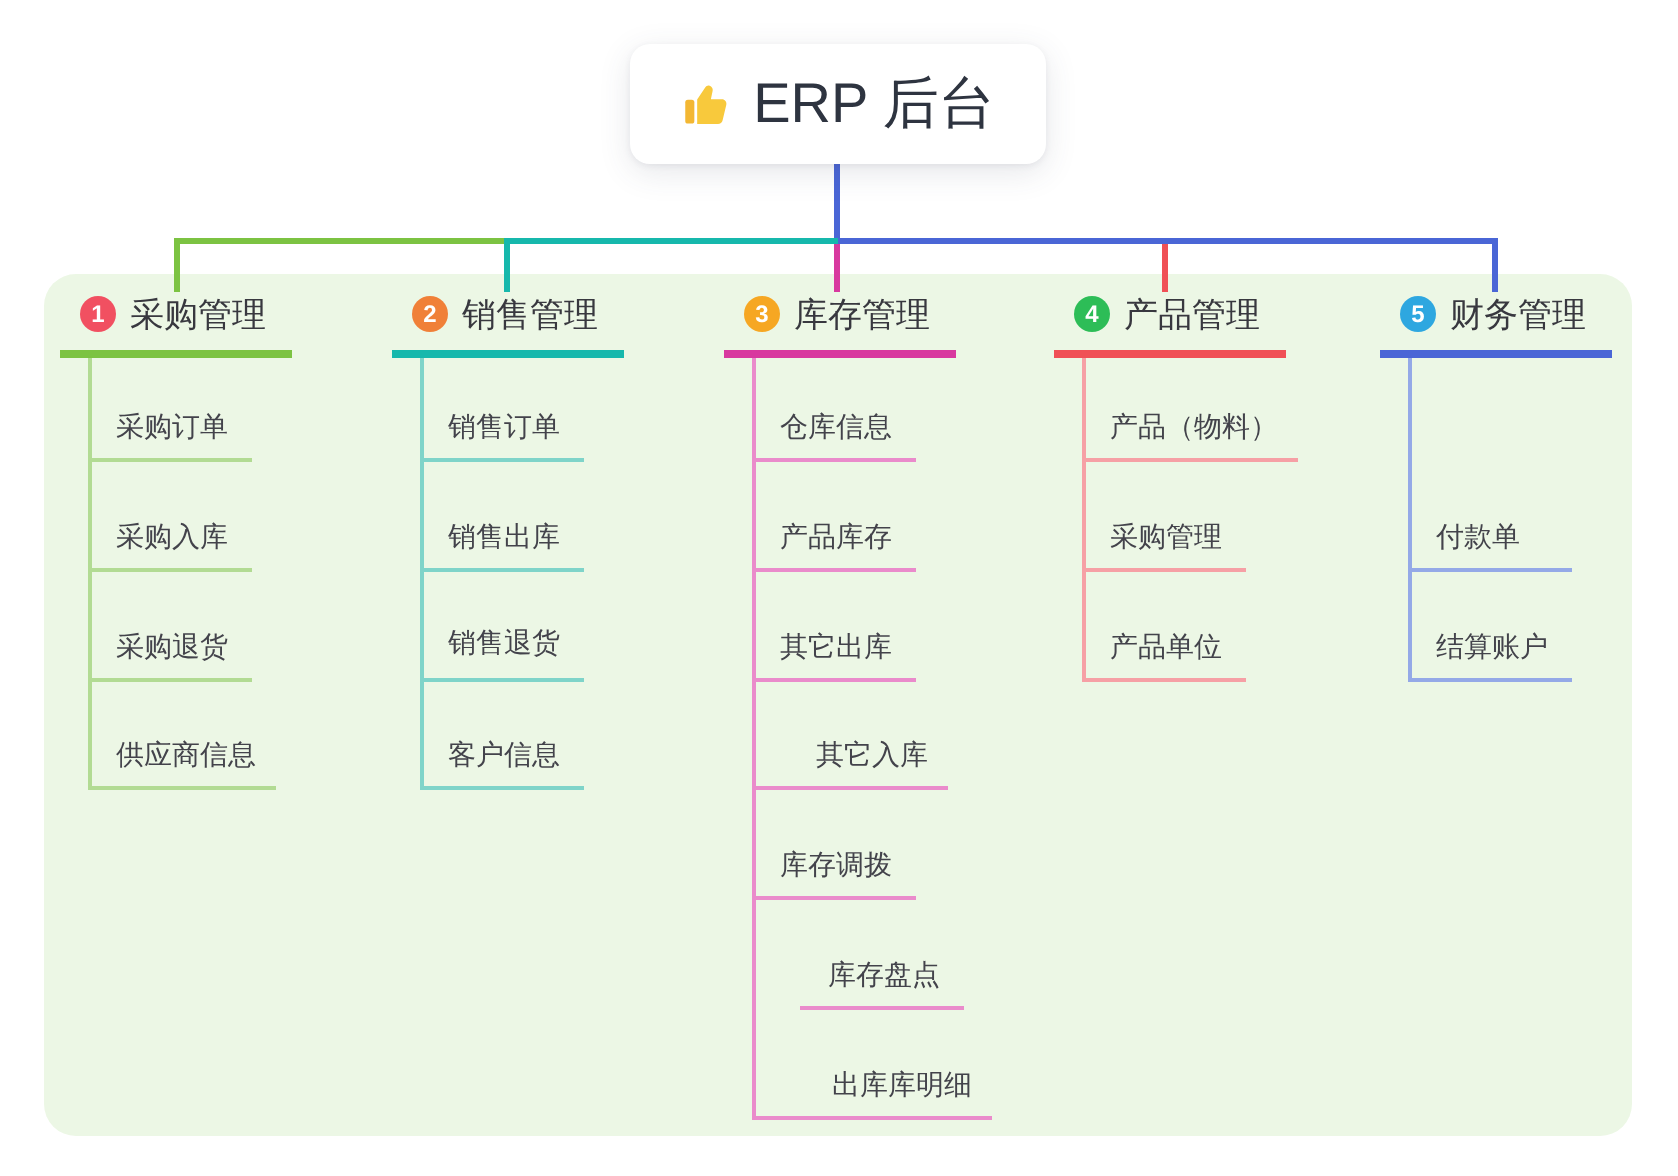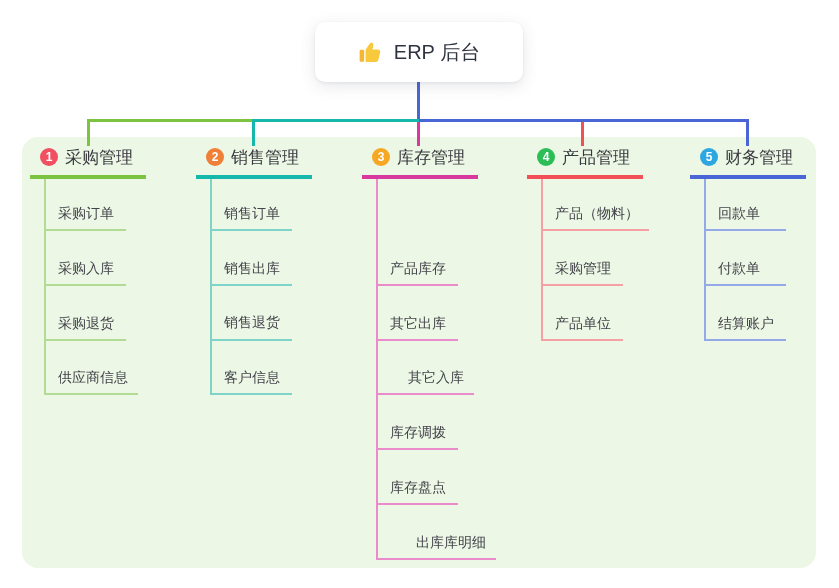--- a/index.html
+++ b/index.html
@@ -12,21 +12,21 @@
   .panel{
     position:absolute;left:22px;top:137px;width:794px;height:431px;
     background:#ecf7e5;border-radius:16px;
   }
   
   .root-card{
     position:absolute;left:315px;top:22px;width:208px;height:60px;
     background:#ffffff;border-radius:10px;
     box-shadow:0 4px 16px rgba(60,70,90,.13), 0 1px 3px rgba(60,70,90,.08);
     display:flex;align-items:center;justify-content:center;gap:10px;
-    font-size:20px;font-weight:500;color:#2e3440;z-index:3;
+    font-size:28px;font-weight:500;color:#2e3440;z-index:3;
   }
   .thumb-icon{width:26px;height:26px;display:inline-block;}
   
   .seg{position:absolute;z-index:1;}
   .seg-green{background:#7cc342;}
   .seg-teal{background:#16b8ac;}
   .seg-magenta{background:#d8399f;}
   .seg-red{background:#f05056;}
   .seg-blue{background:#4a66d6;}
   
@@ -105,41 +105,41 @@
   <div class="child" style="top:170px;font-family:Liberation Serif, serif;">销售退货</div>
   <div class="child" style="top:224px;">客户信息</div>
 </div>
 
 <div class="branch b3" style="left:362px;">
   <div class="branch-head">
     <span class="badge">3</span>
     <span>库存管理</span>
   </div>
   <div class="vline" style="height:381px;"></div>
+  <div class="child" style="top:60px;">仓库信息</div>
   <div class="child" style="top:115px;">产品库存</div>
   <div class="child" style="top:170px;">其它出库</div>
   <div class="child" style="top:224px;padding-left:32px;">其它入库</div>
   <div class="child" style="top:279px;">库存调拨</div>
-  <div class="child" style="top:334px;">库存盘点</div>
+  <div class="child" style="top:334px;margin-left:24px;">库存盘点</div>
   <div class="child" style="top:389px;padding-left:40px;">出库库明细</div>
 </div>
 
 <div class="branch b4" style="left:527px;">
   <div class="branch-head">
     <span class="badge">4</span>
     <span>产品管理</span>
   </div>
   <div class="vline" style="height:162px;"></div>
   <div class="child" style="top:60px;">产品（物料）</div>
   <div class="child" style="top:115px;">采购管理</div>
   <div class="child" style="top:170px;">产品单位</div>
 </div>
 
 <div class="branch b5" style="left:690px;">
   <div class="branch-head">
     <span class="badge">5</span>
     <span>财务管理</span>
   </div>
   <div class="vline" style="height:162px;"></div>
-  <div class="child" style="top:60px;">回款单</div>
   <div class="child" style="top:115px;">付款单</div>
   <div class="child" style="top:170px;">结算账户</div>
 </div>
 
 </body></html>

